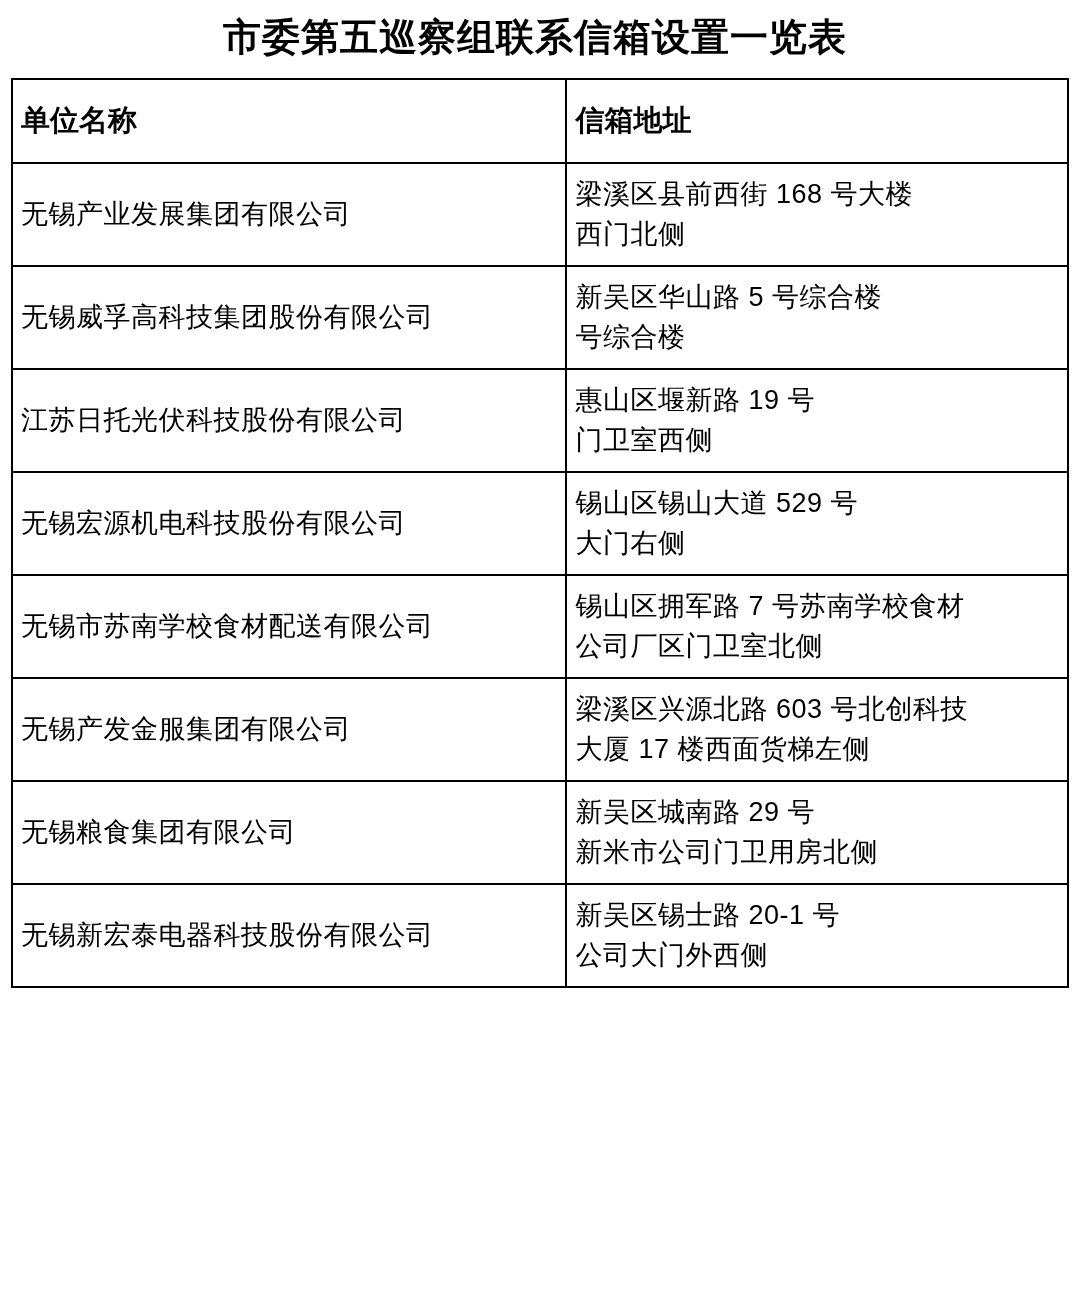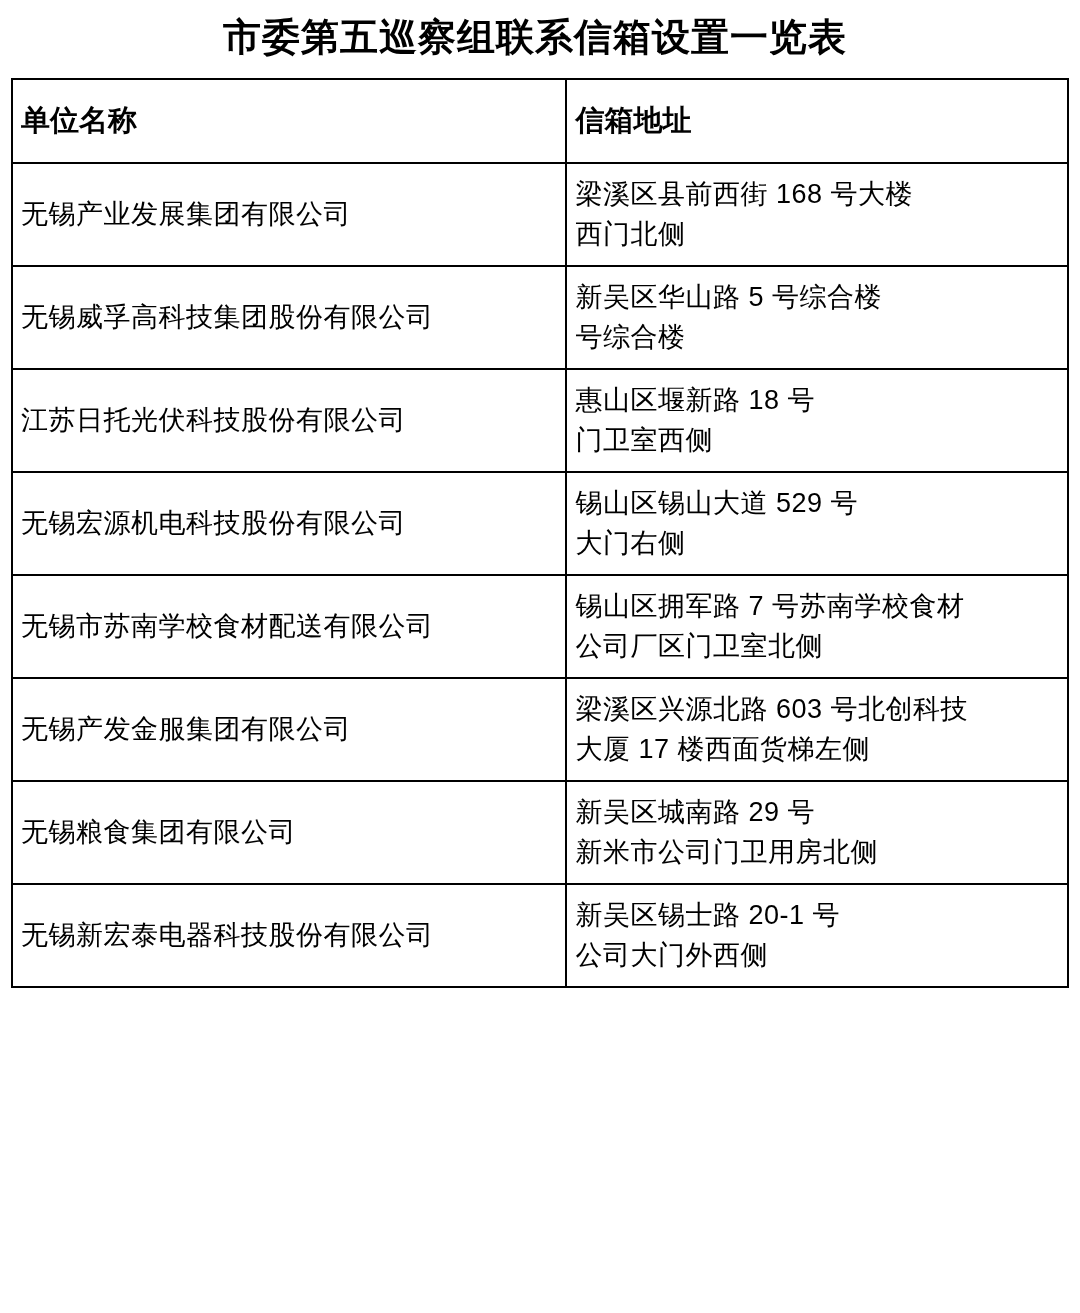--- a/index.html
+++ b/index.html
@@ -94,21 +94,21 @@
       <tr class="data-row">
         <td class="unit-cell">无锡威孚高科技集团股份有限公司</td>
         <td class="addr-cell">
           <span class="addr-line">新吴区华山路 5 号综合楼</span>
           <span class="addr-line">号综合楼</span>
         </td>
       </tr>
       <tr class="data-row">
         <td class="unit-cell">江苏日托光伏科技股份有限公司</td>
         <td class="addr-cell">
-          <span class="addr-line">惠山区堰新路 18 号</span>
+          <span class="addr-line">惠山区堰新路 19 号</span>
           <span class="addr-line">门卫室西侧</span>
         </td>
       </tr>
       <tr class="data-row">
         <td class="unit-cell">无锡宏源机电科技股份有限公司</td>
         <td class="addr-cell">
           <span class="addr-line">锡山区锡山大道 529 号</span>
           <span class="addr-line">大门右侧</span>
         </td>
       </tr>

